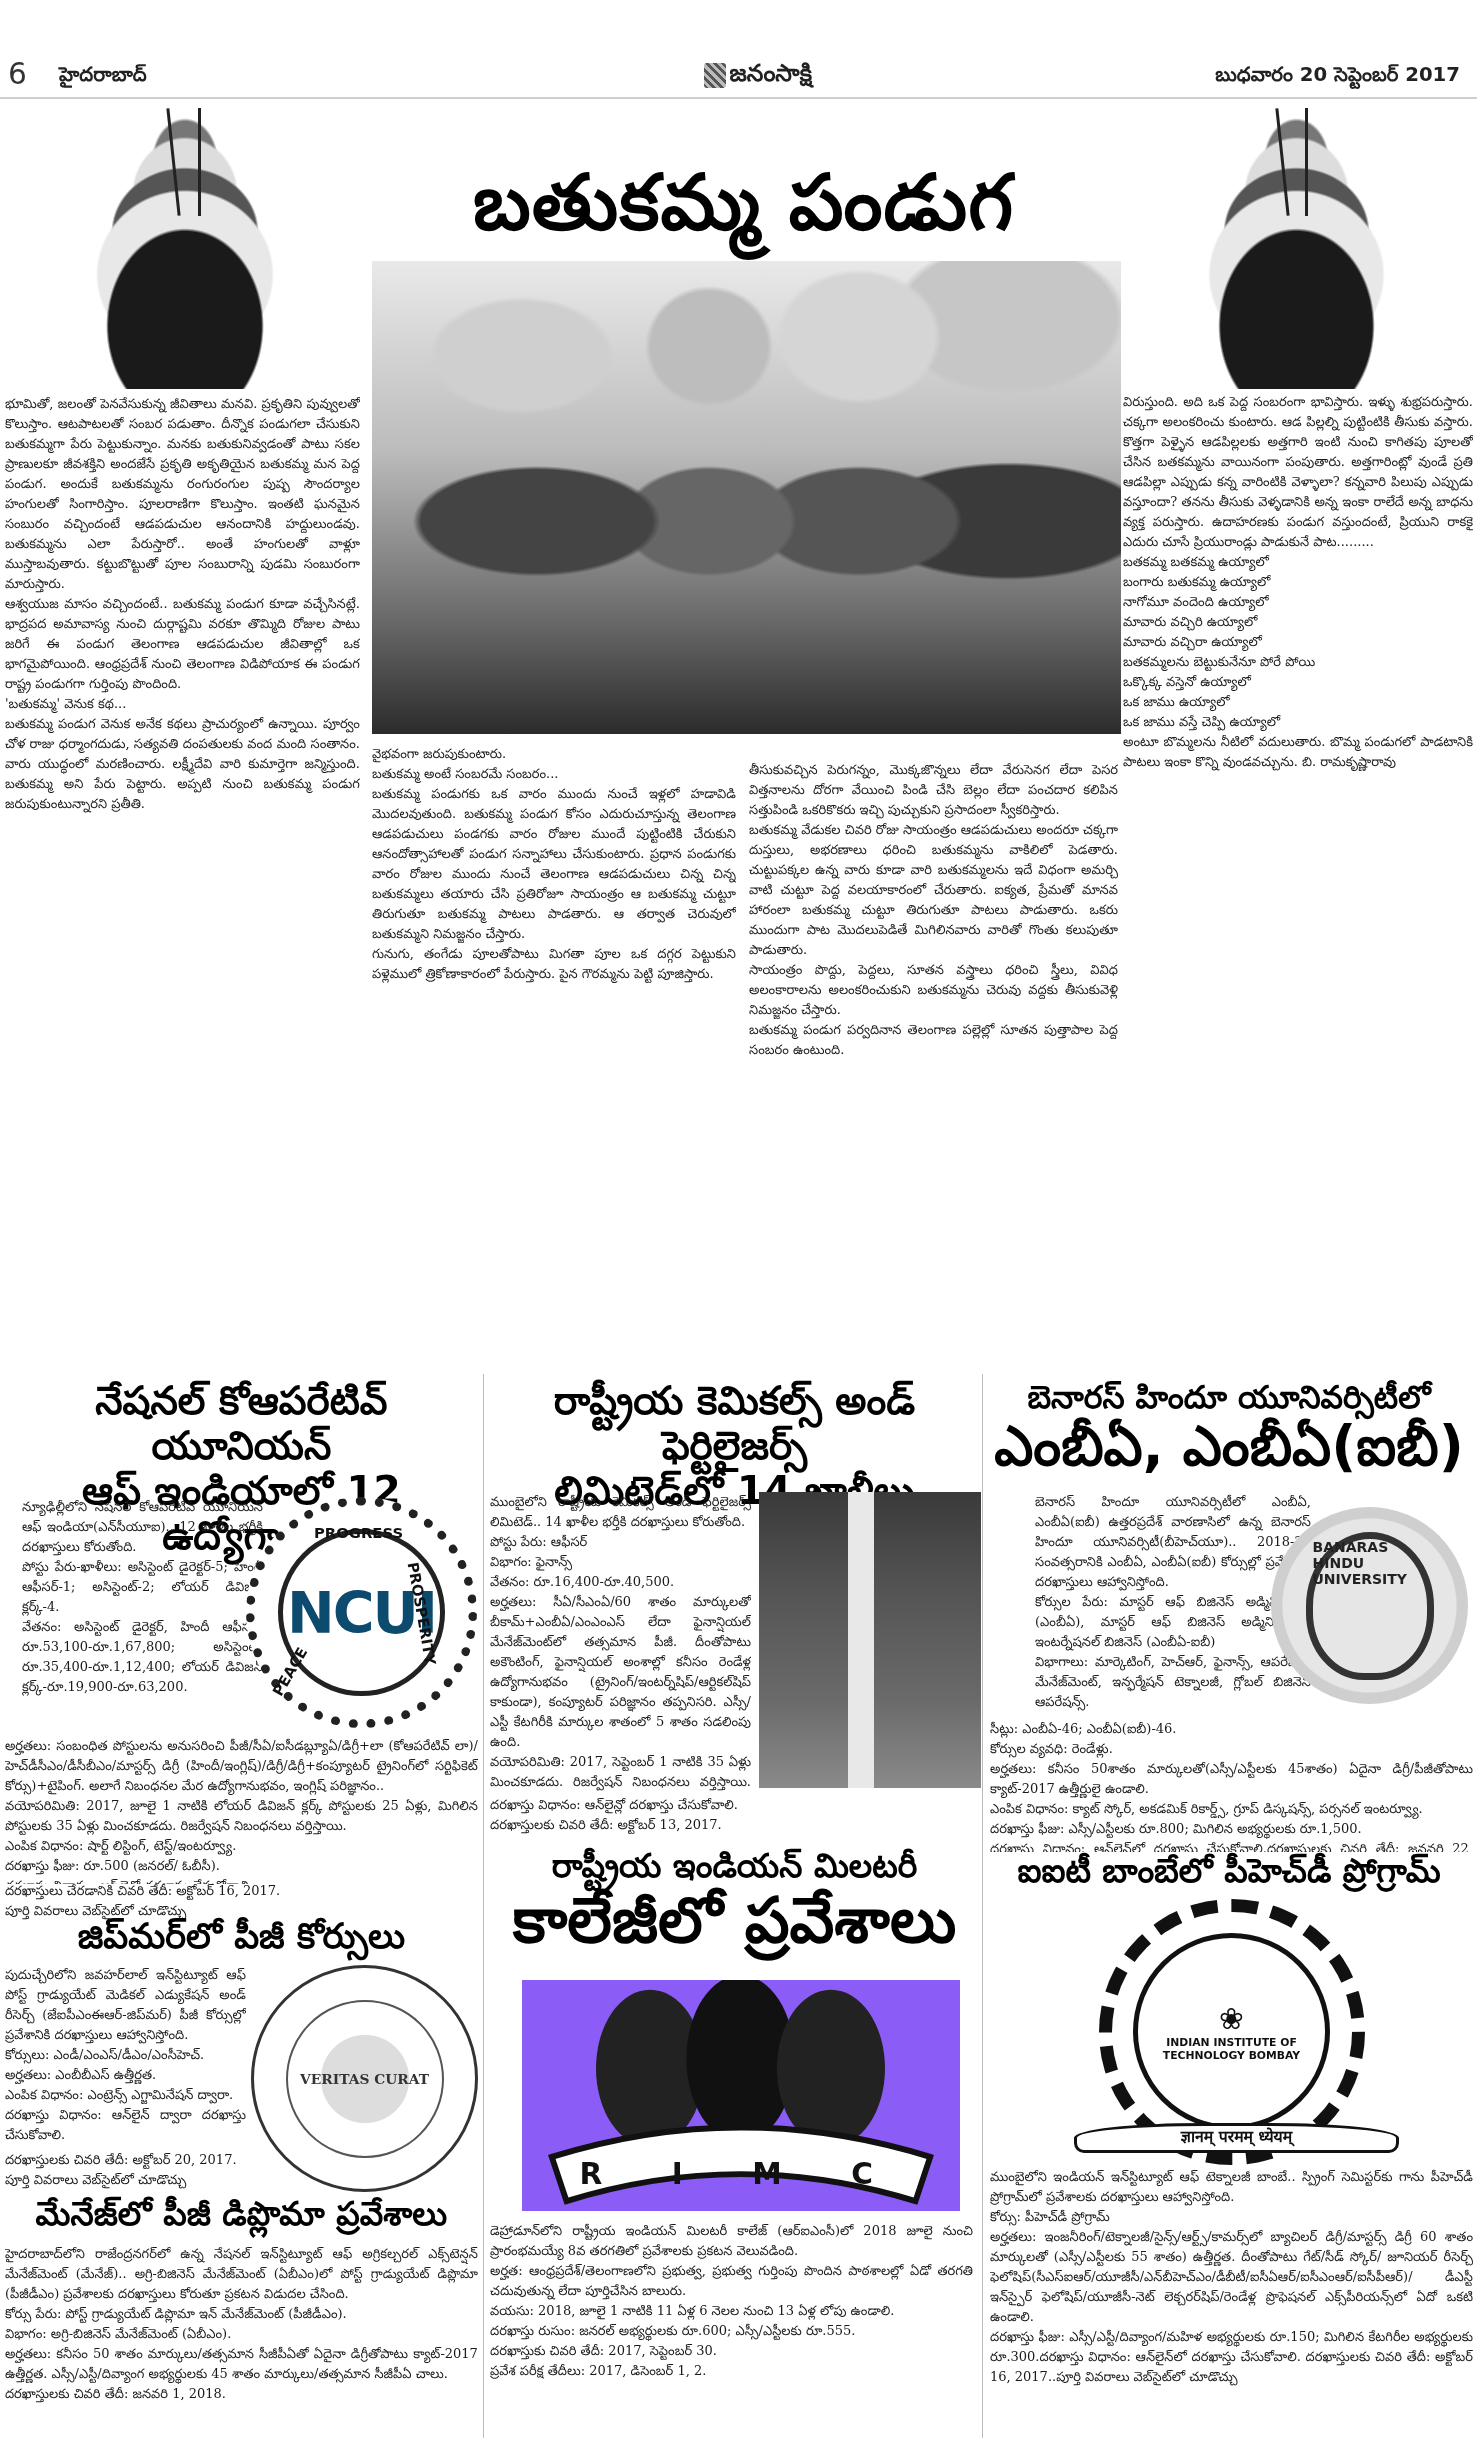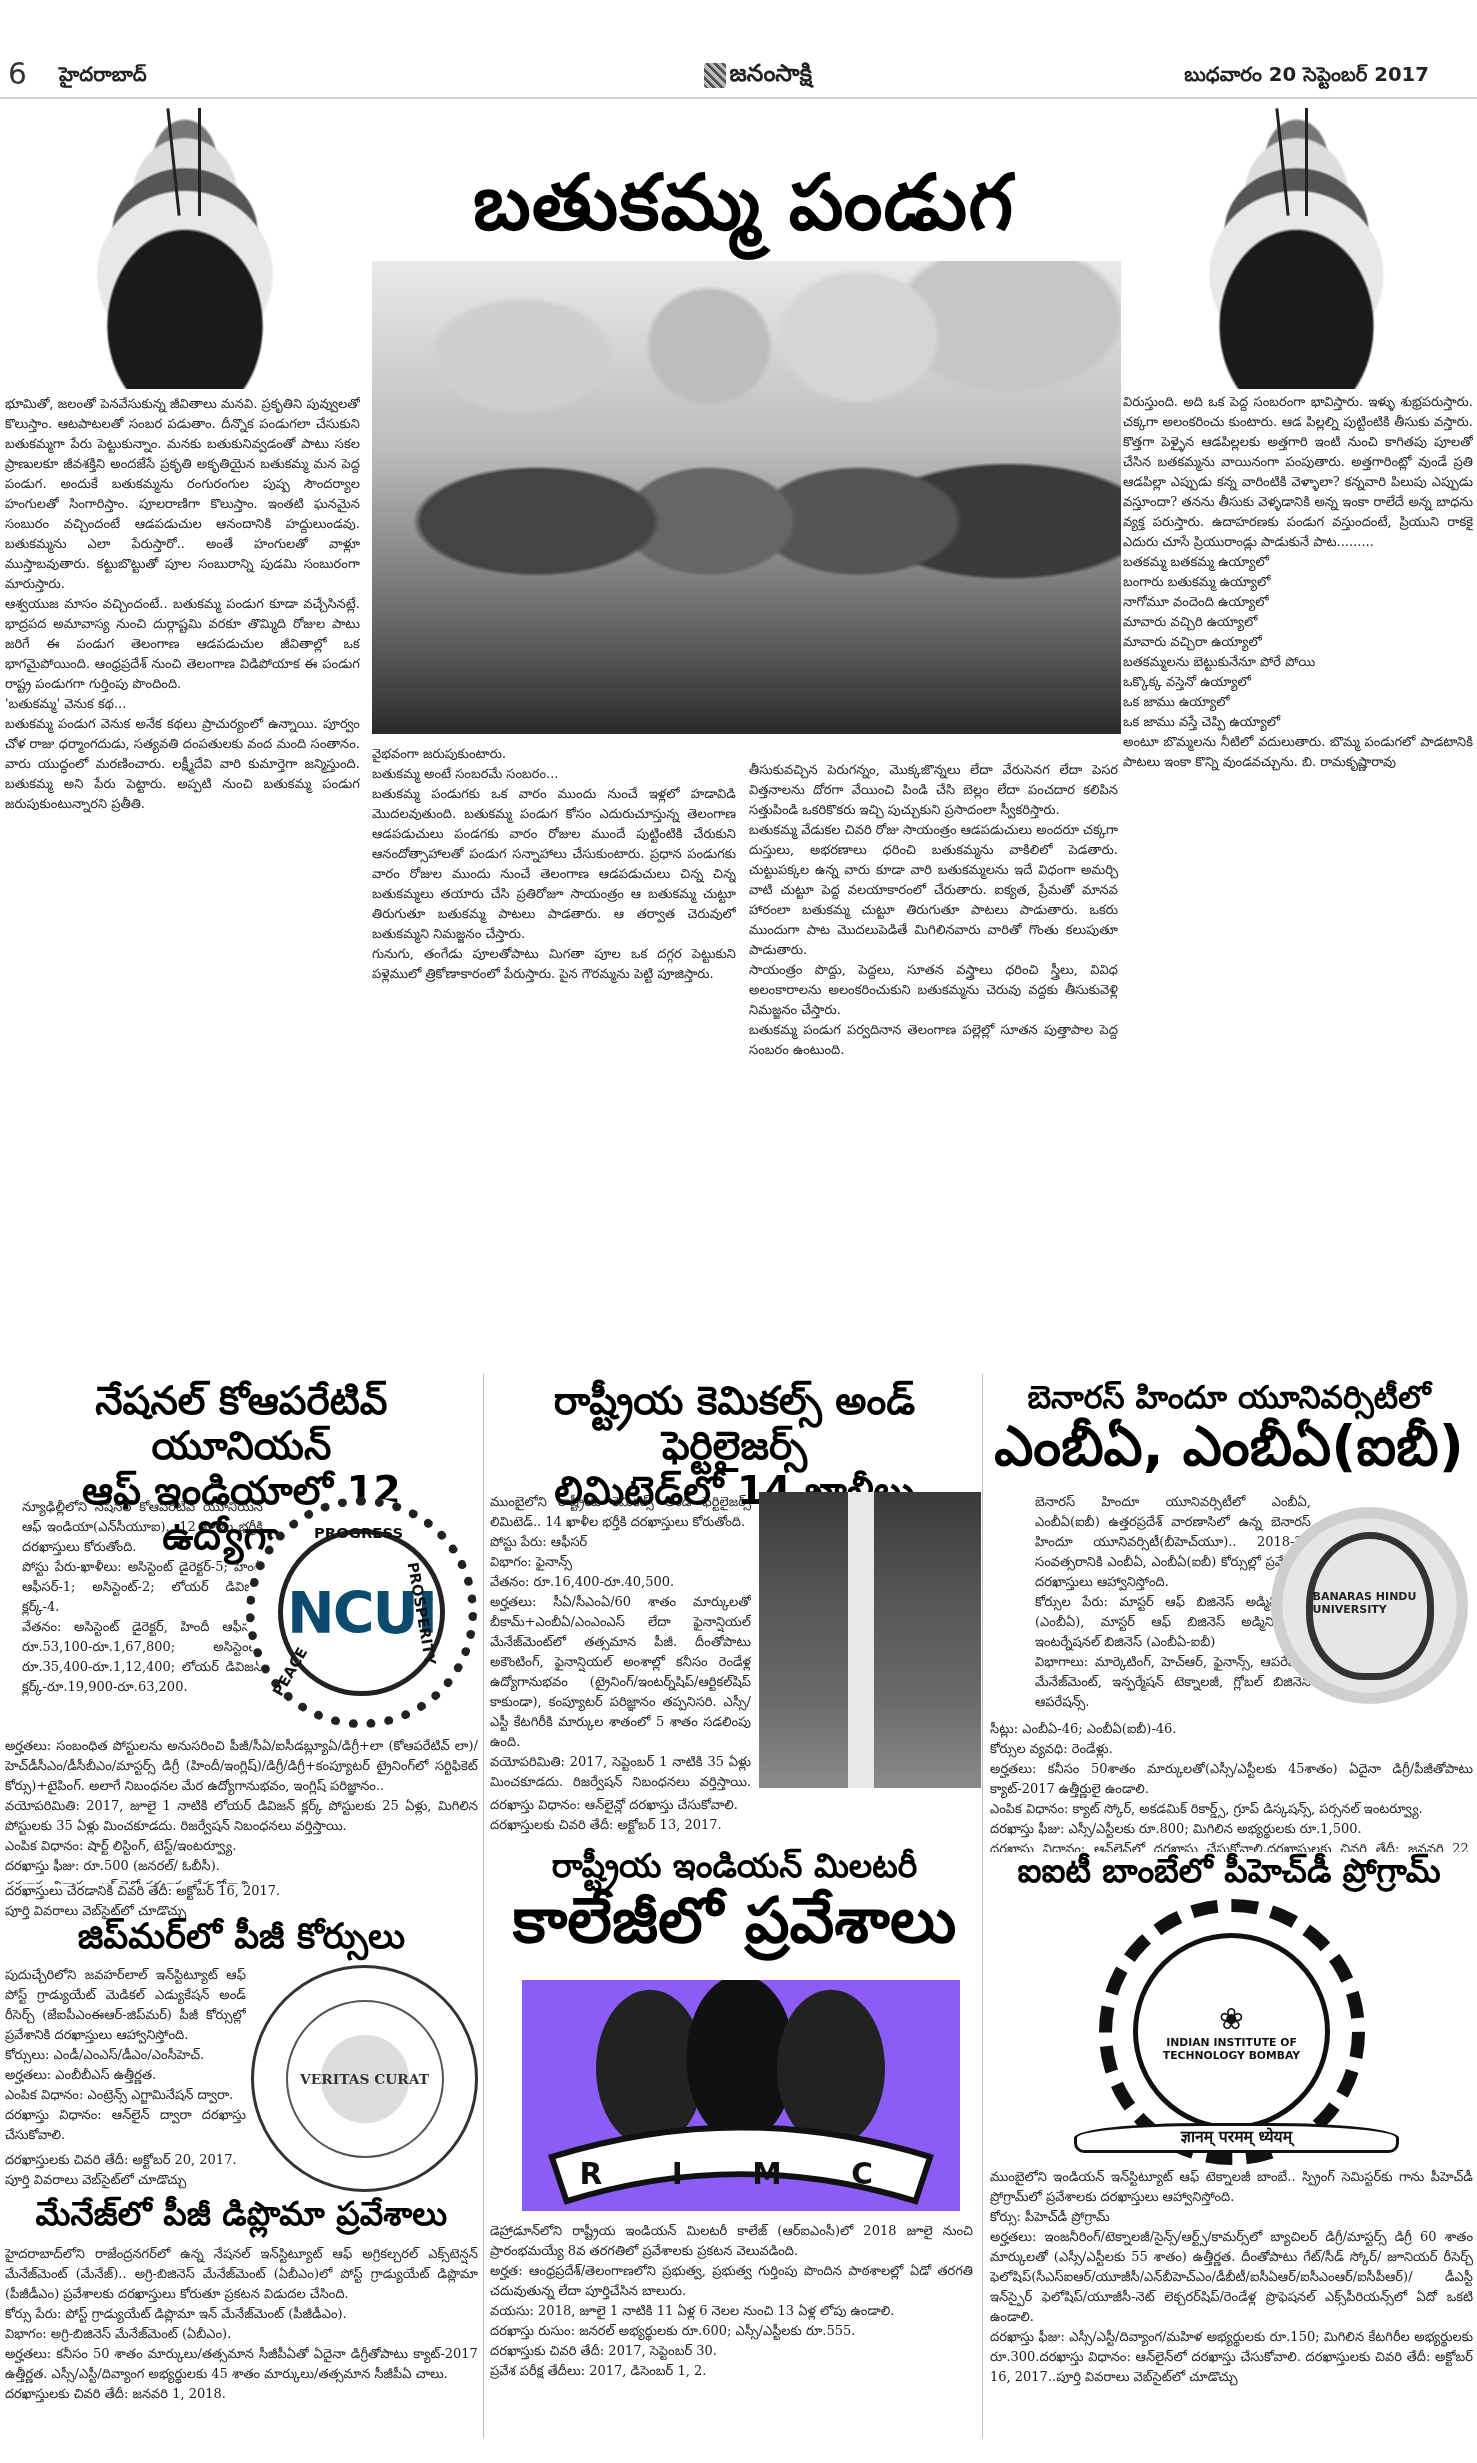--- a/index.html
+++ b/index.html
@@ -4,21 +4,21 @@
 <style>
   * { box-sizing: border-box; margin: 0; padding: 0; }
   html, body { width: 1478px; height: 2464px; background: #ffffff; overflow: hidden; }
   body { font-family: "DejaVu Serif", serif; color: #111; position: relative; }
   .abs { position: absolute; }
   .masthead { left: 0; top: 0; width: 1478px; height: 99px; border-bottom: 2px solid #cfcfcf; }
   .page-no { left: 7.9px; top: 57px; font-family: "DejaVu Sans", sans-serif; font-size: 29.6px; color: #333; }
   .city { left: 59px; top: 63px; font-family: "DejaVu Sans", sans-serif; font-size: 19.7px; font-weight: bold; color: #222; }
   .logo { left: 704px; top: 59px; font-family: "DejaVu Sans", sans-serif; font-size: 23.6px; font-weight: bold; color: #222; display: flex; align-items: center; gap: 3.9px; }
   .logo-mark { width: 21.7px; height: 25.6px; background: repeating-linear-gradient(45deg,#555 0 3px,#bbb 3px 5.9px); border-radius: 3px; }
-  .dateline { right: 49px; top: 63px; font-family: "DejaVu Sans", sans-serif; font-size: 19.7px; font-weight: bold; color: #222; }
+  .dateline { right: 18px; top: 63px; font-family: "DejaVu Sans", sans-serif; font-size: 19.7px; font-weight: bold; color: #222; }
 
   .bathukamma-img { background:
       radial-gradient(ellipse at 50% 78%, #1a1a1a 0 30%, transparent 31%),
       radial-gradient(ellipse at 50% 60%, #e8e8e8 0 34%, transparent 35%),
       radial-gradient(ellipse at 50% 45%, #555 0 28%, transparent 29%),
       radial-gradient(ellipse at 50% 32%, #ddd 0 20%, transparent 21%),
       radial-gradient(ellipse at 50% 20%, #777 0 12%, transparent 13%),
       #fff; }
   .stem { position:absolute; width:3px; background:#222; }
 
@@ -42,21 +42,21 @@
   .sec-head { font-family: "DejaVu Sans", sans-serif; font-weight: 900; color: #000; text-align: center; line-height: 1.15; }
   .logo-circle { border-radius: 50%; }
   .ncui-logo { left: 246px; top: 1497px; width: 231px; height: 231px; border: 9.9px dotted #222; display:flex; align-items:center; justify-content:center; flex-direction:column; background:#fff; }
   .ncui-inner { width: 167px; height: 167px; border-radius: 50%; border: 5.9px solid #222; display:flex; align-items:center; justify-content:center; font-family: "DejaVu Sans", sans-serif; font-weight:900; font-size:57px; letter-spacing:-2px; color:#0c4a6e; position:relative; }
   .ncui-ring-text { position:absolute; font-family:"DejaVu Sans",sans-serif; font-weight:bold; font-size:14.8px; color:#111; }
   .rcf-img { left: 759px; top: 1492px; width: 222px; height: 296px;
      background:
        linear-gradient(90deg, transparent 0 40%, #e8e8e8 40% 52%, transparent 52%),
        linear-gradient(180deg, #3a3a3a 0%, #555 35%, #6a6a6a 70%, #8a8a8a 100%); }
   .bhu-logo { left: 1271px; top: 1507px; width: 197px; height: 197px; background: radial-gradient(circle, #e6e6e6 0 62%, #cfcfcf 63%); display:flex; align-items:center; justify-content:center; }
-  .bhu-inner { width: 128px; height: 148px; border: 7.9px solid #333; border-radius: 50% 50% 45% 45%; display:flex; align-items:center; justify-content:center; font-family:"DejaVu Sans",sans-serif; font-size:11px; font-weight:bold; color:#222; padding-bottom:5.9px; }
+  .bhu-inner { width: 128px; height: 148px; border: 7.9px solid #333; border-radius: 50% 50% 45% 45%; display:flex; align-items:flex-start; justify-content:center; font-family:"DejaVu Sans",sans-serif; font-size:14px; font-weight:bold; color:#222; padding-bottom:5.9px; }
   .jipmer-logo { left: 251px; top: 1965px; width: 227px; height: 227px; border: 3.9px solid #333; display:flex; align-items:center; justify-content:center; background:#fff; }
   .jipmer-inner { width: 158px; height: 158px; border-radius: 50%; border: 2px solid #555; background: radial-gradient(circle, #ddd 0 40%, #fff 41%); display:flex; align-items:center; justify-content:center; font-family:"DejaVu Serif",serif; font-size:13.8px; font-weight:bold; color:#333; }
   .rimc-img { left: 522px; top: 1980px; width: 438px; height: 231px; background:#8b5cf6; }
   .iit-logo { left: 1005px; top: 1891px; width: 453px; height: 281px; display:flex; align-items:center; justify-content:center; }
   .iit-gear { width: 266px; height: 266px; border: 13.8px dashed #111; border-radius: 50%; display:flex; align-items:center; justify-content:center; }
   .iit-inner { width: 197px; height: 197px; border: 5.9px solid #111; border-radius: 50%; display:flex; flex-direction:column; align-items:center; justify-content:center; font-family:"DejaVu Sans",sans-serif; font-size:10.8px; font-weight:bold; color:#111; text-align:center; }
   .iit-motto { position:absolute; left:1074px; top:2123px; width:325px; height:29.6px; border:3.9px solid #111; border-radius: 40% 40% 9.9px 9.9px / 50% 50% 9.9px 9.9px; text-align:center; font-size:15.8px; font-weight:bold; line-height:21.7px; background:#fff; }
 </style>
 </head>
 <body>

